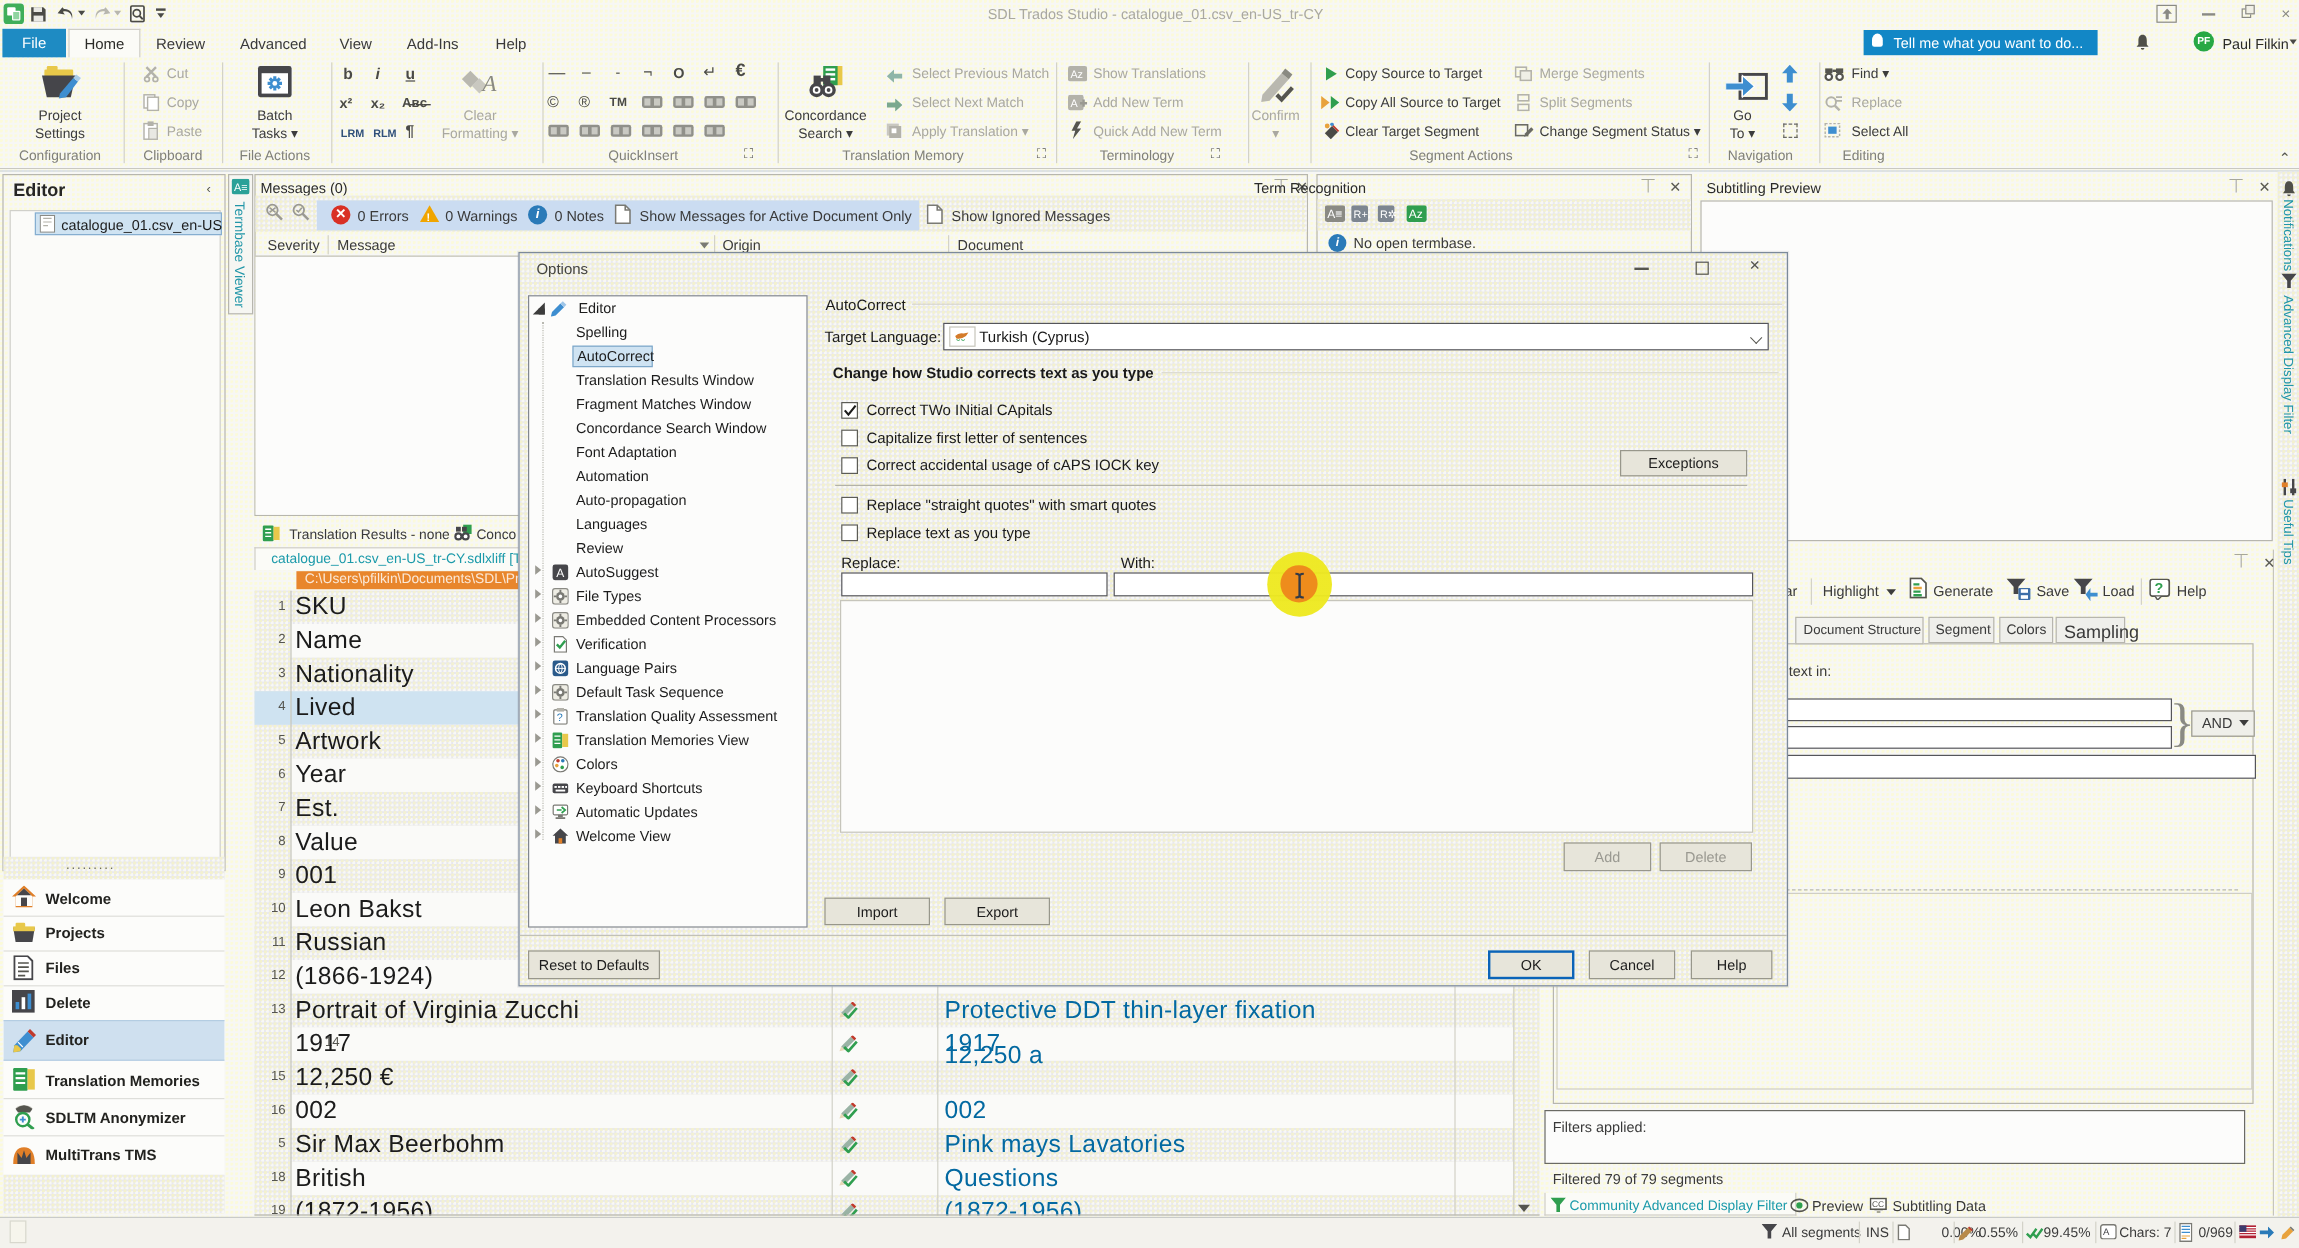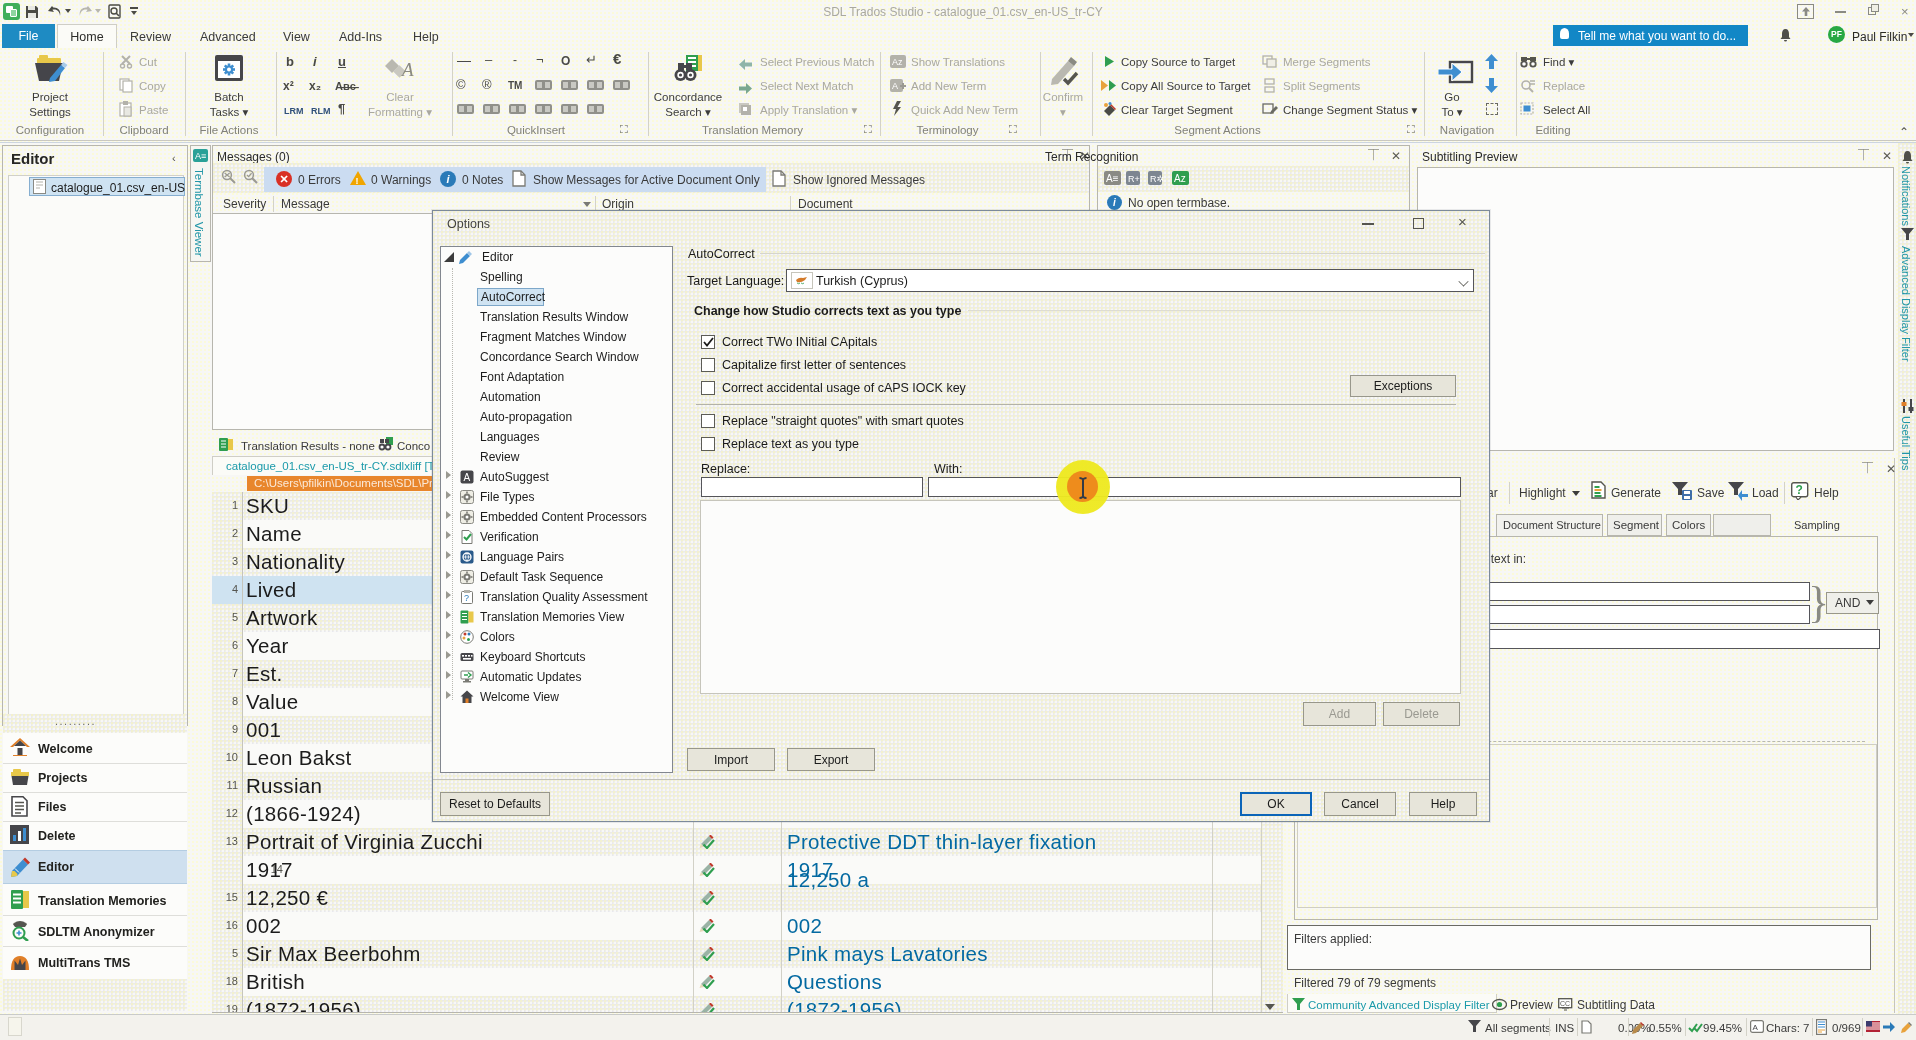--- a/index.html
+++ b/index.html
@@ -690,21 +690,21 @@
 <div class="abs t12 dk" style="left:1814px;top:486px;">Help</div>
 
 <div class="abs" style="left:1294px;top:536px;width:584px;height:384px;border:1px solid #b7b6ae;background:transparent;"></div>
 <div class="abs" style="left:1496px;top:514px;width:107px;height:23px;border:1px solid #b7b6ae;background:#f2f2ee;"></div>
 <div class="abs dk" style="left:1503px;top:519px;font-size:11px;">Document Structure</div>
 <div class="abs" style="left:1607px;top:514px;width:55px;height:22px;border:1px solid #b7b6ae;background:#efefeb;"></div>
 <div class="abs dk" style="left:1613px;top:519px;font-size:11.5px;">Segment</div>
 <div class="abs" style="left:1666px;top:514px;width:45px;height:22px;border:1px solid #b7b6ae;background:#efefeb;"></div>
 <div class="abs dk" style="left:1672px;top:519px;font-size:11.5px;">Colors</div>
 <div class="abs" style="left:1713px;top:514px;width:58px;height:22px;border:1px solid #b7b6ae;background:#efefeb;"></div>
-<div class="abs dk" style="left:1794px;top:519px;font-size:11px;">Sampling</div>
+<div class="abs dk" style="left:1720px;top:519px;font-size:15px;">Sampling</div>
 
 <div class="abs t12 dk" style="left:1430px;top:552px;">Containing text in:</div>
 <div class="inp" style="left:1380px;top:582px;width:430px;height:19px;"></div>
 <div class="inp" style="left:1380px;top:605px;width:430px;height:19px;"></div>
 <div class="abs" style="left:1808px;top:578px;width:18px;height:50px;font-size:44px;color:#8a8a84;font-family:'Liberation Serif',serif;line-height:50px;">}</div>
 <div class="abs" style="left:1826px;top:592px;width:53px;height:22px;background:#efefea;border:1px solid #98978b;"></div>
 <div class="abs t12 dk" style="left:1835px;top:596px;">AND</div>
 <div class="abs" style="left:1866px;top:600px;width:0;height:0;border-left:4px solid transparent;border-right:4px solid transparent;border-top:5px solid #3c3c3c;"></div>
 <div class="inp" style="left:1380px;top:629px;width:500px;height:20px;"></div>
 <div class="abs" style="left:1294px;top:741px;width:571px;height:1px;border-top:1px dashed #b8b8b0;"></div>

